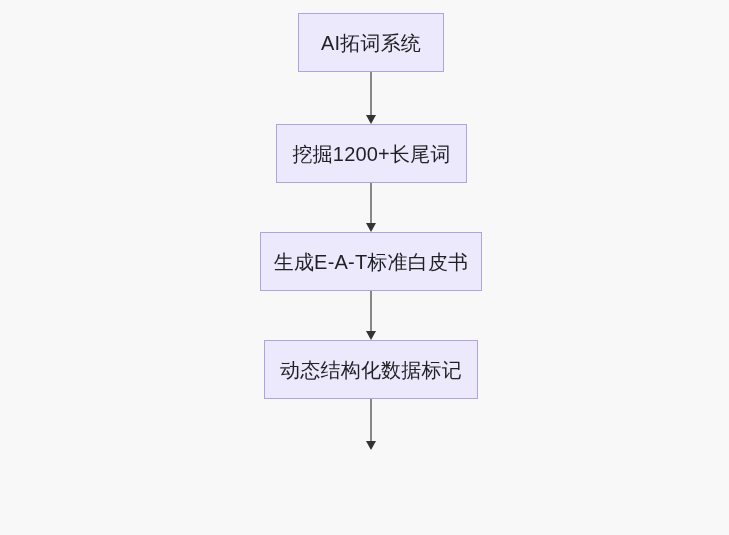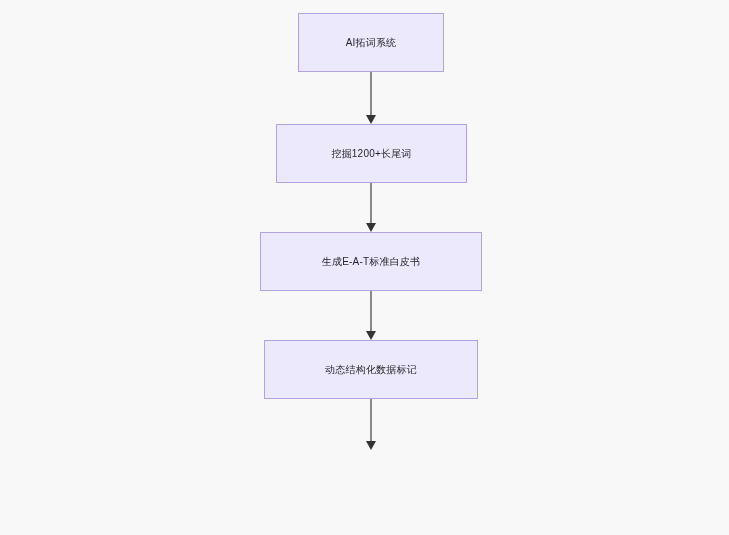--- a/index.html
+++ b/index.html
@@ -20,21 +20,21 @@
   }
   .node {
     position: absolute;
     box-sizing: border-box;
     background: #ece9fc;
     border: 1.6px solid #b3a2dd;
     display: flex;
     align-items: center;
     justify-content: center;
     color: #1f2023;
-    font-size: 10px;
+    font-size: 20px;
     line-height: 1;
     letter-spacing: 0.2px;
     white-space: nowrap;
   }
   .node-label {
     display: block;
     text-align: center;
   }
   .edge {
     position: absolute;

